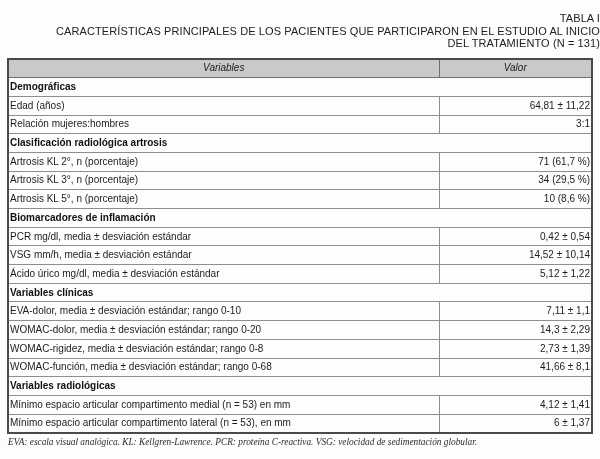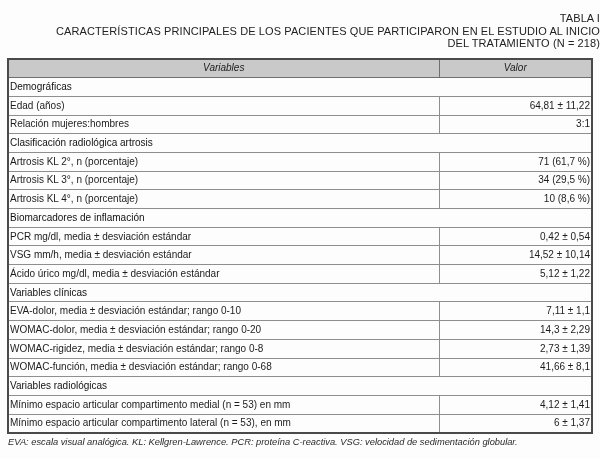--- a/index.html
+++ b/index.html
@@ -42,43 +42,44 @@
   }
   table.main th {
     background: #c9c9c9;
     font-style: italic;
     font-weight: normal;
     text-align: center;
     border: 1px solid #6f6f6f;
     color: #202020;
   }
   td.section {
-    font-weight: normal;
+    font-weight: bold;
     padding-left: 6px;
     color: #111111;
   }
   td.label { padding-left: 13px; }
   td.value { text-align: right; }
   .footnote {
     margin: 3px 8px 0 8px;
     font-size: 9.3px;
     line-height: 11px;
     color: #2a2a2a;
+    font-family: Liberation Serif, serif;
   }
   .footnote .it { font-style: italic; }
 </style>
 </head>
 <body>
 
 <div class="page">
 
   <div class="title-block">
     <div>TABLA I</div>
     <div>CARACTERÍSTICAS PRINCIPALES DE LOS PACIENTES QUE PARTICIPARON EN EL ESTUDIO AL INICIO</div>
-    <div>DEL TRATAMIENTO (N = 218)</div>
+    <div>DEL TRATAMIENTO (N = 131)</div>
   </div>
 
   <table class="main">
     <colgroup>
       <col class="col-var">
       <col class="col-val">
     </colgroup>
     <thead>
       <tr>
         <th>Variables</th>
@@ -102,21 +103,21 @@
         </tr>
         <tr>
           <td class="label">Artrosis KL 2°, n (porcentaje)</td>
           <td class="value">71 (61,7 %)</td>
         </tr>
         <tr>
           <td class="label">Artrosis KL 3°, n (porcentaje)</td>
           <td class="value">34 (29,5 %)</td>
         </tr>
         <tr>
-          <td class="label">Artrosis KL 4°, n (porcentaje)</td>
+          <td class="label">Artrosis KL 5°, n (porcentaje)</td>
           <td class="value">10 (8,6 %)</td>
         </tr>
         <tr>
           <td class="section" colspan="2">Biomarcadores de inflamación</td>
         </tr>
         <tr>
           <td class="label">PCR mg/dl, media ± desviación estándar</td>
           <td class="value">0,42 ± 0,54</td>
         </tr>
         <tr>

